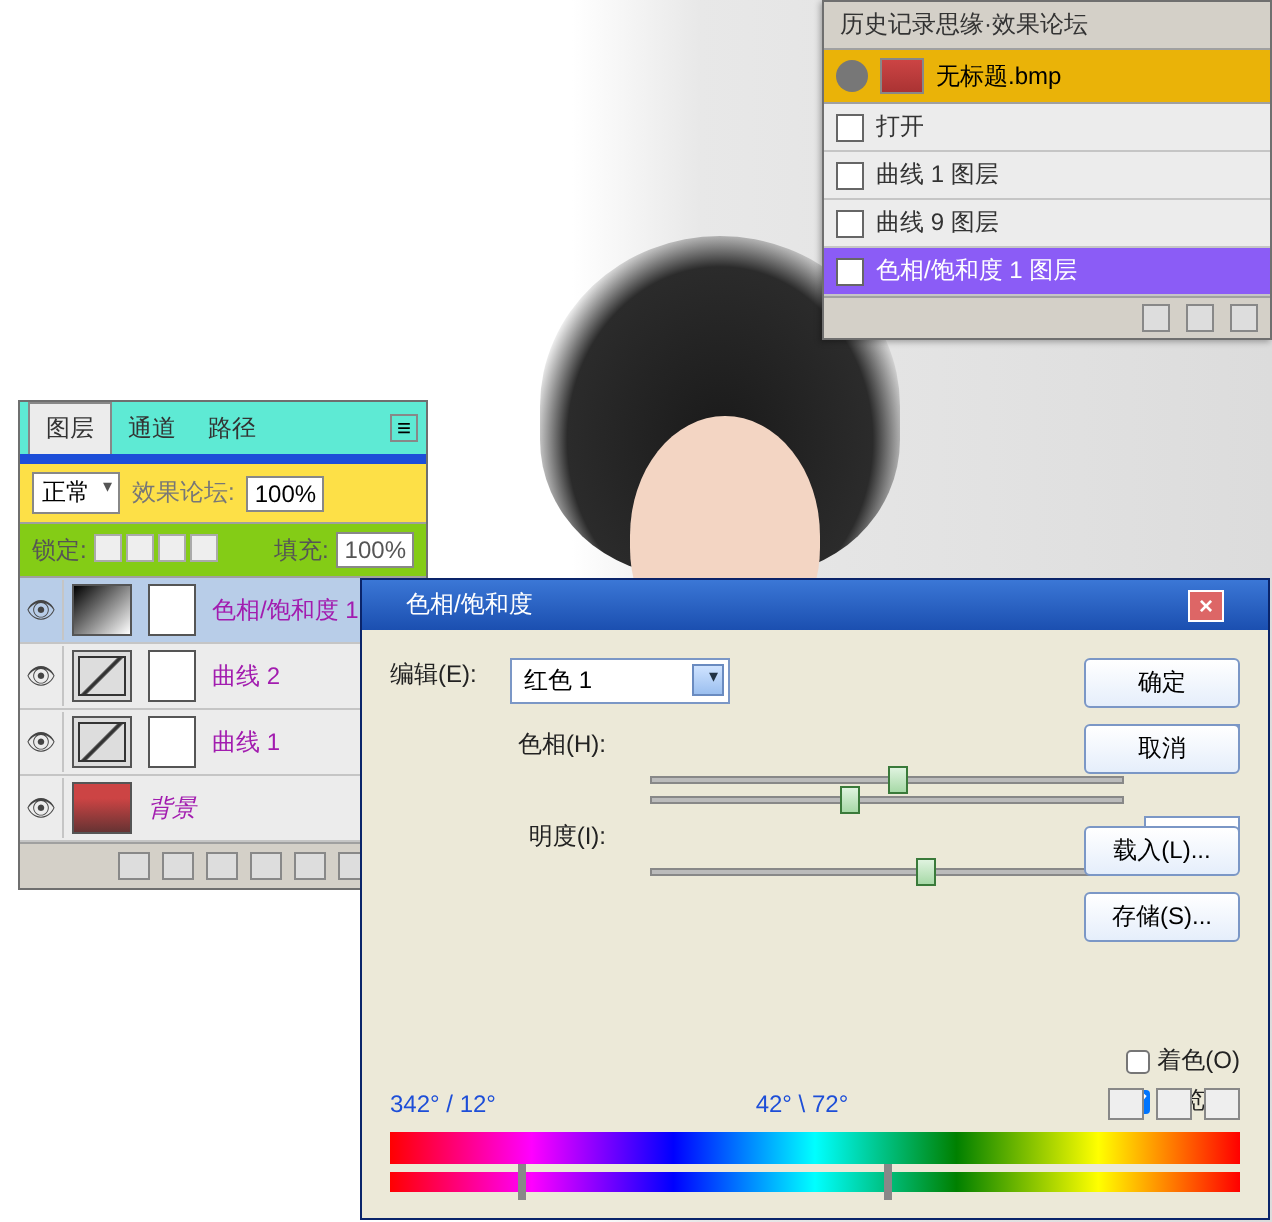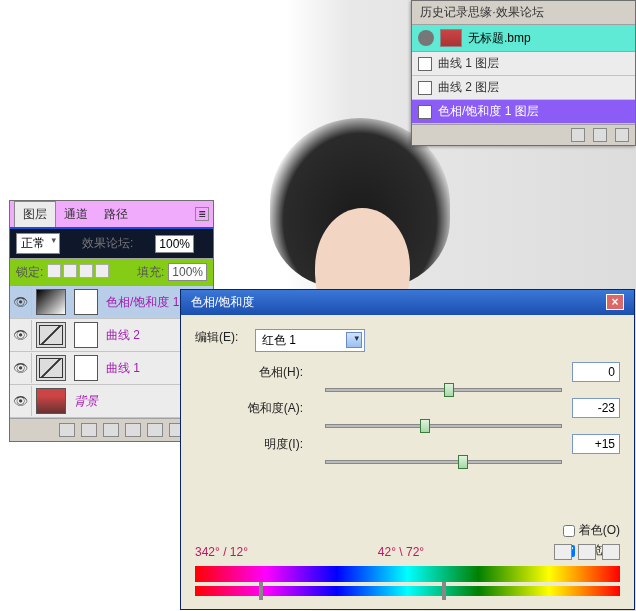--- a/index.html
+++ b/index.html
@@ -12,37 +12,37 @@
 .portrait{position:absolute;left:260px;top:98px;width:200px;height:280px;pointer-events:none}
 .portrait .hair{position:absolute;left:10px;top:20px;width:180px;height:170px;background:radial-gradient(ellipse at 50% 60%,#1a1a1a 0%,#2b2b2b 60%,transparent 75%);border-radius:50% 50% 40% 40%}
 .portrait .face{position:absolute;left:55px;top:110px;width:95px;height:120px;background:#f3d5c3;border-radius:50% 50% 45% 45%}
 .portrait .neck{position:absolute;left:80px;top:220px;width:50px;height:40px;background:#efccb8}
 .portrait .shirt{position:absolute;left:30px;top:250px;width:160px;height:60px;background:linear-gradient(#d4678f,#c95582);border-radius:30px 30px 0 0}
 
 
 .history-panel{position:absolute;right:0;top:0;width:225px;background:#d4d0c8;border:1px solid #6f6f6f;box-shadow:-1px 1px 3px rgba(0,0,0,.3)}
 .hp-tab{display:flex;align-items:center;background:#d4d0c8;border-bottom:1px solid #a0a0a0}
 .hp-tab span{padding:3px 8px;color:#333}
-.hp-thumbrow{display:flex;align-items:center;padding:4px 6px;border-bottom:1px solid #a0a0a0;background:#5eead4}
+.hp-thumbrow{display:flex;align-items:center;padding:4px 6px;border-bottom:1px solid #a0a0a0;background:#eab308}
 .hp-icon{width:16px;height:16px;background:#777;border-radius:50%;margin-right:6px}
 .hp-thumb{width:22px;height:18px;background:linear-gradient(#c44,#a33);margin-right:6px;border:1px solid #888}
 .hp-list{max-height:110px;overflow:hidden}
 .hp-row{display:flex;align-items:center;padding:3px 6px;border-bottom:1px solid #c5c5c5;background:#ececec;color:#333}
 .hp-row.selected{background:#8b5cf6;color:#fff}
 .hp-row .docicon{width:14px;height:14px;background:#fff;border:1px solid #666;margin-right:6px}
 .hp-bottom{display:flex;justify-content:flex-end;gap:8px;padding:3px 6px;background:#d4d0c8;border-top:1px solid #a0a0a0}
 .hp-bottom .smicon{width:14px;height:14px;border:1px solid #888;background:#ddd}
 
 
 .layers-panel{position:absolute;left:9px;top:200px;width:205px;background:#d4d0c8;border:1px solid #6f6f6f}
-.lp-head{display:flex;align-items:center;background:#f0abfc;border-bottom:2px solid #1d4ed8;padding:0 4px}
+.lp-head{display:flex;align-items:center;background:#5eead4;border-bottom:5px solid #1d4ed8;padding:0 4px}
 .lp-tab{padding:4px 8px;color:#333}
 .lp-tab.active{background:#ececec;border:1px solid #888;border-bottom:none}
 .lp-close{margin-left:auto;width:14px;height:14px;border:1px solid #888;text-align:center;line-height:12px}
-.lp-controls{display:flex;align-items:center;padding:4px 6px;gap:22px;border-bottom:1px solid #a0a0a0;background:#0f172a}
+.lp-controls{display:flex;align-items:center;padding:4px 6px;gap:6px;border-bottom:1px solid #a0a0a0;background:#fde047}
 .lp-select{border:1px solid #888;background:#fff;padding:1px 14px 1px 4px;position:relative}
 .lp-select:after{content:"▾";position:absolute;right:3px;top:1px;font-size:9px;color:#555}
 .lp-opacity{border:1px solid #888;background:#fff;padding:1px 3px}
 .lp-controls2{display:flex;align-items:center;padding:4px 6px;gap:4px;border-bottom:1px solid #a0a0a0;background:#84cc16;font-size:11px;color:#555}
 .lockicons span{display:inline-block;width:14px;height:14px;border:1px solid #aaa;background:#eee;margin-right:2px}
 .lp-layers{}
 .lp-row{display:flex;align-items:center;border-bottom:1px solid #c5c5c5;background:#ececec}
 .lp-row.sel{background:#b8cde8}
 .lp-eye{width:22px;text-align:center;color:#444;border-right:1px solid #c5c5c5;padding:8px 0}
 .lp-thumb{width:30px;height:26px;border:1px solid #555;margin:3px 4px;background:#fff}
@@ -51,39 +51,39 @@
 .lp-thumb.curve:after{content:"";position:absolute;left:2px;top:2px;right:2px;bottom:2px;border:1px solid #333;background:linear-gradient(135deg,transparent 45%,#333 48%,#333 52%,transparent 55%)}
 .lp-thumb.bg{background:linear-gradient(#c44 30%,#633 100%)}
 .lp-mask{width:24px;height:26px;border:1px solid #555;background:#fff;margin:3px 4px}
 .lp-name{padding-left:4px;color:#a21caf}
 .lp-lock{margin-left:auto;margin-right:6px;color:#666}
 .lp-toolbar{display:flex;justify-content:flex-end;gap:6px;padding:4px 6px;background:#d4d0c8;border-top:1px solid #a0a0a0}
 .lp-toolbar span{width:16px;height:14px;border:1px solid #888;background:#ddd}
 
 
 .dialog{position:absolute;left:180px;top:289px;width:455px;height:321px;background:#ece9d8;border:1px solid #0a246a}
-.dlg-title{background:linear-gradient(#3b77d6,#1b4fb0);color:#fff;padding:4px 10px;display:flex;align-items:flex-start;justify-content:space-between}
+.dlg-title{background:linear-gradient(#3b77d6,#1b4fb0);color:#fff;padding:4px 22px;display:flex;align-items:flex-end;justify-content:space-between}
 .dlg-close{width:18px;height:16px;background:#d66;border:1px solid #fff;color:#fff;text-align:center;line-height:14px;font-weight:bold}
 .dlg-body{padding:14px 14px 8px 14px;position:relative;height:calc(100% - 24px)}
 .dlg-row{display:flex;align-items:flex-start;margin-bottom:10px}
 .dlg-label{width:60px;color:#222}
 .dlg-select{border:1px solid #7b97c6;background:#fff;padding:2px 18px 2px 6px;width:110px;position:relative}
 .dlg-select:after{content:"";position:absolute;right:2px;top:2px;width:14px;height:14px;background:linear-gradient(#cfe3ff,#9bbfef);border:1px solid #6a8bc0}
 .dlg-select:before{content:"▾";position:absolute;right:5px;top:3px;font-size:9px;color:#234;z-index:1}
 .dlg-slider-grp{margin-left:50px}
 .dlg-srow{display:flex;align-items:center;margin:6px 0}
 .dlg-srow label{width:70px;text-align:right;color:#222;padding-right:12px}
 .dlg-track{flex:1;height:4px;background:#bbb;border:1px solid #888;position:relative;margin:0 10px}
 .dlg-thumbhandle{position:absolute;top:-6px;width:10px;height:14px;background:linear-gradient(#dff3df,#a7d9a7);border:1px solid #3a7a3a}
 .dlg-val{width:48px;border:1px solid #7b97c6;background:#fff;text-align:right;padding:2px 4px}
 .dlg-buttons{position:absolute;right:14px;top:14px;display:flex;flex-direction:column;gap:8px}
 .dlg-btn{width:78px;padding:3px 0;text-align:center;border:1px solid #7b97c6;background:linear-gradient(#fff,#e5eefb);border-radius:3px}
 .dlg-foot{position:absolute;left:14px;right:14px;bottom:10px}
 .dlg-anglerow{display:flex;align-items:center;justify-content:space-between;margin-bottom:6px}
-.dlg-angles{color:#be185d}
+.dlg-angles{color:#1d4ed8}
 .dlg-eyedrops{display:flex;gap:6px}
 .dlg-eyedrops span{width:18px;height:16px;border:1px solid #888;background:#eee}
 .dlg-checks{position:absolute;right:14px;bottom:48px}
 .dlg-checks label{display:flex;align-items:center;gap:4px;margin:3px 0;color:#222}
 .dlg-checks input{width:12px;height:12px}
 .spectrum{height:16px;margin:4px 0;background:linear-gradient(to right,red,magenta,blue,cyan,green,yellow,red)}
 .spectrum.narrow{height:10px;position:relative}
 .spectrum.narrow:before,.spectrum.narrow:after{content:"";position:absolute;top:-4px;width:4px;height:18px;background:#888}
 .spectrum.narrow:before{left:15%}
 .spectrum.narrow:after{left:58%}
@@ -108,25 +108,29 @@
     <span>历史记录思缘·效果论坛</span>
   </div>
   <div class="hp-thumbrow">
     <span class="hp-icon"></span>
     <span class="hp-thumb"></span>
     <span>无标题.bmp</span>
   </div>
   <div class="hp-list">
     <div class="hp-row">
         <span class="docicon"></span>
+        <span>打开</span>
+      </div>
+    <div class="hp-row">
+        <span class="docicon"></span>
         <span>曲线 1 图层</span>
       </div>
     <div class="hp-row">
         <span class="docicon"></span>
-        <span>曲线 2 图层</span>
+        <span>曲线 9 图层</span>
       </div>
     <div class="hp-row selected">
         <span class="docicon"></span>
         <span>色相/饱和度 1 图层</span>
       </div>
   </div>
   <div class="hp-bottom">
     <span class="smicon"></span>
     <span class="smicon"></span>
     <span class="smicon"></span>
@@ -206,25 +210,20 @@
       </div>
       <div class="dlg-srow">
           <span style="width:70px"></span>
           <div class="dlg-track">
             <div class="dlg-thumbhandle" style="left:50%"></div>
           </div>
           <span style="width:48px"></span>
         </div>
 
       <div class="dlg-srow">
-        <label>饱和度(A):</label>
-        <span style="flex:1"></span>
-        <span class="dlg-val">-23</span>
-      </div>
-      <div class="dlg-srow">
           <span style="width:70px"></span>
           <div class="dlg-track">
             <div class="dlg-thumbhandle" style="left:40%"></div>
           </div>
           <span style="width:48px"></span>
         </div>
 
       <div class="dlg-srow">
         <label>明度(I):</label>
         <span style="flex:1"></span>
@@ -232,20 +231,27 @@
       </div>
       <div class="dlg-srow">
           <span style="width:70px"></span>
           <div class="dlg-track">
             <div class="dlg-thumbhandle" style="left:56%"></div>
           </div>
           <span style="width:48px"></span>
         </div>
     </div>
 
+    <div class="dlg-buttons">
+      <div class="dlg-btn">确定</div>
+      <div class="dlg-btn">取消</div>
+      <div style="height:10px"></div>
+      <div class="dlg-btn">载入(L)...</div>
+      <div class="dlg-btn">存储(S)...</div>
+    </div>
 
     <div class="dlg-checks">
       <label>
           <input type="checkbox" style="">
           <span>着色(O)</span>
         </label>
       <label>
           <input type="checkbox" checked="" style="">
           <span>预览(P)</span>
         </label>

